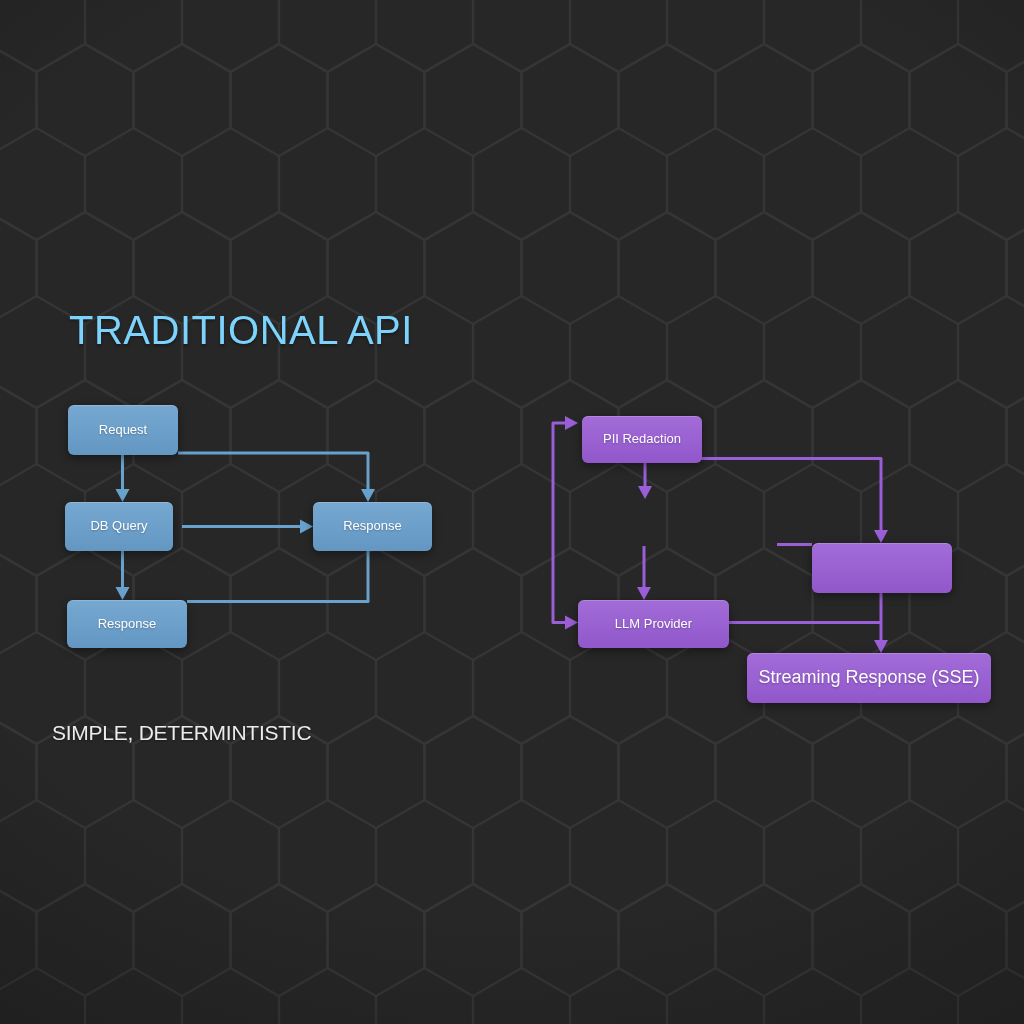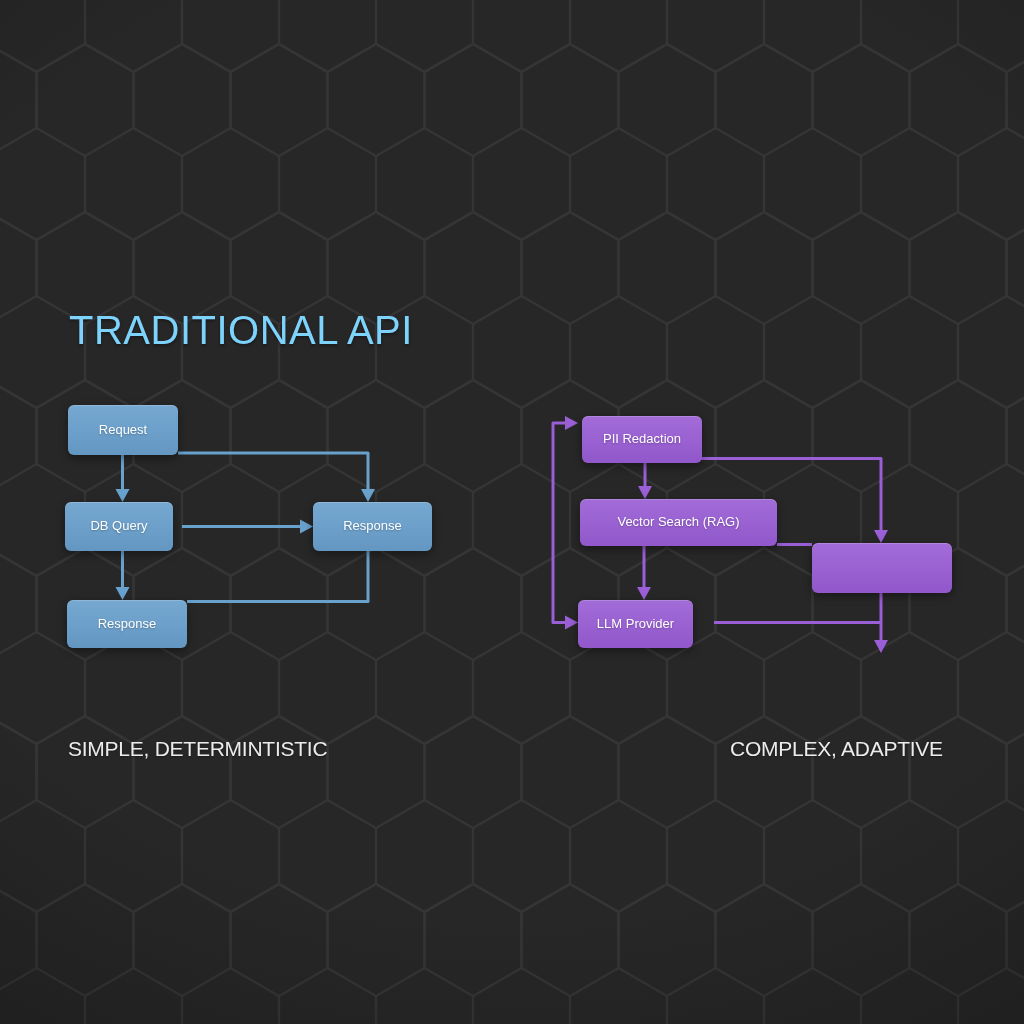--- a/index.html
+++ b/index.html
@@ -14,21 +14,21 @@
     background:radial-gradient(120% 95% at 50% 42%, rgba(0,0,0,0) 50%, rgba(0,0,0,0.40) 100%);
   }
   .title{
     position:absolute;margin:16px;color:#7dd3fc;font-weight:500;
     font-size:40px;line-height:1;letter-spacing:0.5px;white-space:nowrap;
     text-shadow:0 2px 3px rgba(0,0,0,0.35);
   }
   .title-left{left:53px;top:294px;}
   .title-right{left:718px;top:294px;}
   .caption{
-    position:absolute;margin:16px;color:#ececec;font-weight:400;
+    position:absolute;margin:0;color:#ececec;font-weight:400;
     font-size:21px;line-height:1;letter-spacing:-0.25px;white-space:nowrap;
     text-shadow:0 1px 2px rgba(0,0,0,0.35);
   }
   .caption-left{left:52px;top:722px;}
   .caption-right{left:714px;top:722px;}
   .connectors{position:absolute;inset:0;width:1024px;height:1024px;display:block;}
   .connectors path{fill:none;stroke-width:3;stroke-linejoin:round;stroke-linecap:butt;}
   .connectors .blue{stroke:#69a1cd;}
   .connectors .purple{stroke:#9a5ed6;}
   .connectors polygon.blue{fill:#69a1cd;stroke:none;}
@@ -41,21 +41,21 @@
     text-shadow:0 1px 2px rgba(0,0,0,0.25);
   }
   .node.blue{background:linear-gradient(180deg,#76a8d1 0%,#6397c2 100%);}
   .node.purple{background:linear-gradient(180deg,#a26cd8 0%,#9157cb 100%);}
   .n-request{left:68px;top:405px;width:110px;height:50px;}
   .n-dbquery{left:65px;top:502px;width:108px;height:49px;}
   .n-response-mid{left:313px;top:502px;width:119px;height:49px;}
   .n-response-bottom{left:67px;top:600px;width:120px;height:48px;}
   .n-pii{left:582px;top:402px;width:120px;height:47px;margin-top:14px;}
   .n-vector{left:580px;top:499px;width:197px;height:47px;}
-  .n-llm{left:578px;top:600px;width:115px;height:48px;}
+  .n-llm{left:578px;top:600px;width:151px;height:48px;}
   .n-aggregate{left:812px;top:543px;width:140px;height:50px;}
   .n-sse{left:747px;top:653px;width:244px;height:50px;font-size:18px;}
 </style>
 </head>
 <body>
 
 <div class="canvas">
 
   <svg class="hex-bg" xmlns="http://www.w3.org/2000/svg" width="1024" height="1024">
     <defs>
@@ -133,26 +133,25 @@
   <div class="node blue n-response-mid">
     <span>Response</span>
   </div>
   <div class="node blue n-response-bottom">
     <span>Response</span>
   </div>
 
   <div class="node purple n-pii">
     <span>PII Redaction</span>
   </div>
-  <div class="node purple n-vector">
-    <span>Vector Search (RAG)</span>
-  </div>
   <div class="node purple n-llm">
     <span>LLM Provider</span>
   </div>
   <div class="node purple n-aggregate">
     <span></span>
   </div>
+  <div class="node purple n-sse">
+    <span>Streaming Response (SSE)</span>
+  </div>
 
   <p class="caption caption-left">SIMPLE, DETERMINTISTIC</p>
-  <p class="caption caption-right">COMPLEX, ADAPTIVE</p>
 
 </div>
 
 </body></html>

